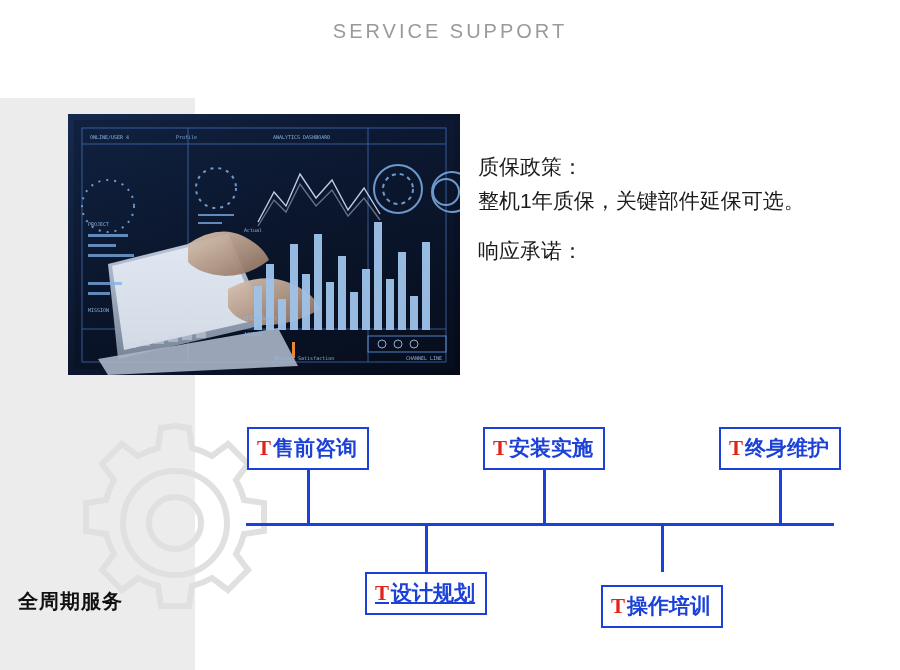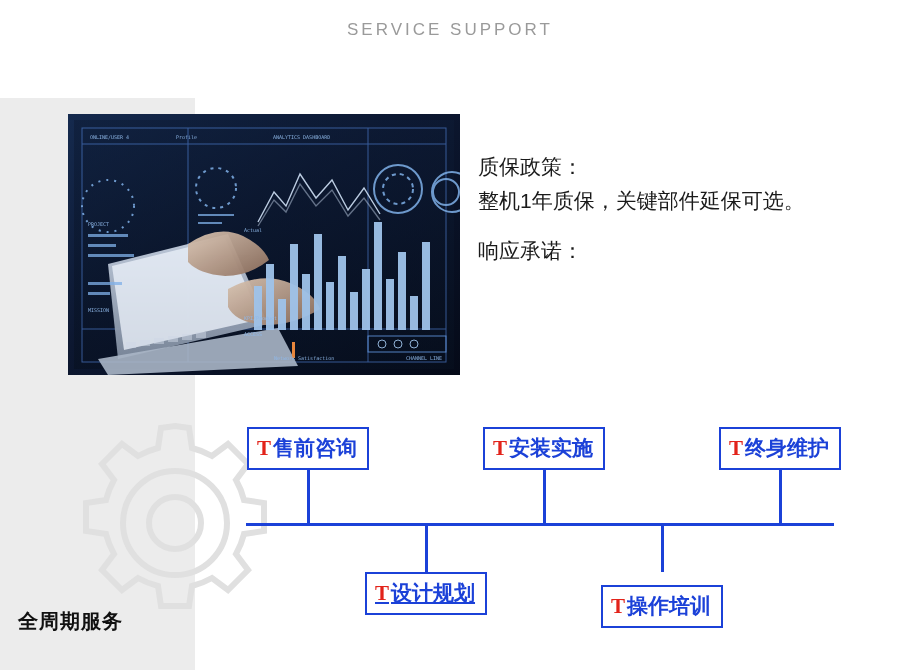--- a/index.html
+++ b/index.html
@@ -40,21 +40,21 @@
     position: absolute;
     left: 0;
     right: 0;
     bottom: 1px;
     height: 7px;
     background: #1b41d8;
     z-index: 1;
   }
   .title-en {
     margin-top: 12px;
-    font-size: 17px;
+    font-size: 20px;
     letter-spacing: 3px;
     color: #9a9a9a;
     font-weight: 400;
   }
 
   
   .grey-panel {
     position: absolute;
     left: 0;
     top: 98px;
@@ -129,21 +129,21 @@
   }
   .connector {
     position: absolute;
     background: #1b41d8;
   }
 
   
   .footer-label {
     position: absolute;
     left: 18px;
-    top: 608px;
+    top: 588px;
     font-size: 20px;
     font-weight: bold;
     color: #111111;
     letter-spacing: 1px;
   }
 </style>
 </head>
 <body>
 
 <div class="header">

